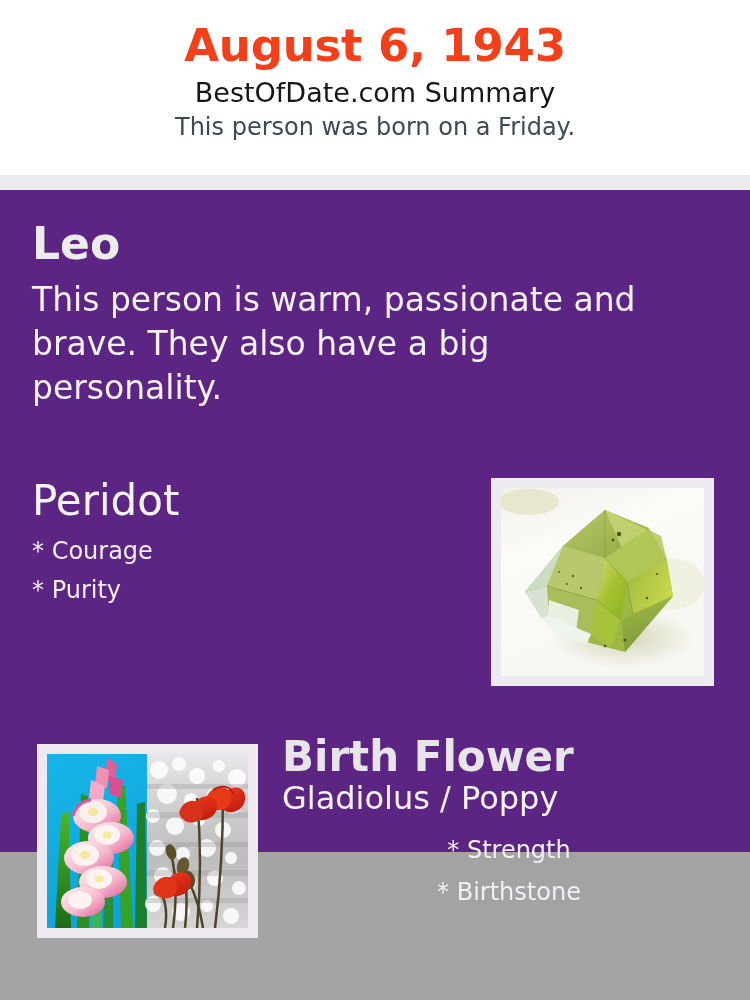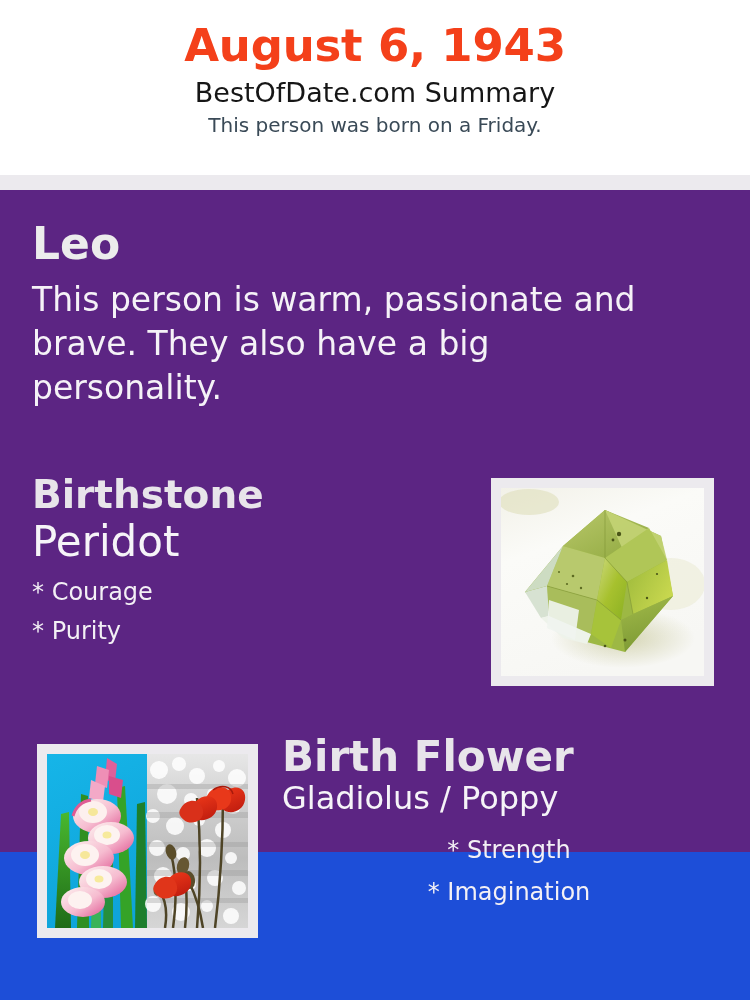--- a/index.html
+++ b/index.html
@@ -10,21 +10,21 @@
     width: 750px;
     height: 1000px;
     background: #ffffff;
     font-family: "DejaVu Sans", sans-serif;
     overflow: hidden;
   }
   .page {
     position: relative;
     width: 750px;
     height: 1000px;
-    background: #1d4ed8;
+    background: #a3a3a3;
   }
 
   
   .header {
     position: absolute;
     left: 0; top: 0;
     width: 750px;
     height: 175px;
     background: #ffffff;
     text-align: center;
@@ -44,21 +44,21 @@
     padding-top: 6px;
     font-size: 27px;
     line-height: 1.15;
     font-weight: normal;
     color: #161616;
     font-family: "DejaVu Sans", sans-serif;
   }
   .header-note {
     margin: 0;
     padding-top: 6px;
-    font-size: 20px;
+    font-size: 24px;
     line-height: 1.15;
     font-weight: normal;
     color: #3a4a57;
     font-family: "DejaVu Sans", sans-serif;
   }
 
   
   .separator {
     position: absolute;
     left: 0; top: 175px;
@@ -196,34 +196,33 @@
   <div class="separator"></div>
 
   <div class="body-panel">
 
     <div class="sign-block">
       <div class="sign-name">Leo</div>
       <div class="sign-desc">This person is warm, passionate and brave. They also have a big personality.</div>
     </div>
 
     <div class="stone-block">
-      <div class="section-title">Birthstone</div>
       <div class="section-sub">Peridot</div>
       <ul class="trait-list">
         <li>* Courage</li>
         <li>* Purity</li>
       </ul>
     </div>
 
     <div class="flower-block">
       <div class="section-title">Birth Flower</div>
       <div class="section-sub">Gladiolus / Poppy</div>
       <ul class="trait-list">
         <li>* Strength</li>
-        <li>* Imagination</li>
+        <li>* Birthstone</li>
       </ul>
     </div>
   </div>
 
   <div class="img-frame stone-frame">
     <div class="img-inner">
       <svg class="gem-svg" viewBox="0 0 203 188" preserveAspectRatio="none">
         <defs>
           <linearGradient id="bgw" x1="0" y1="0" x2="0.4" y2="1">
             <stop offset="0" stop-color="#f2f1e8"></stop>

